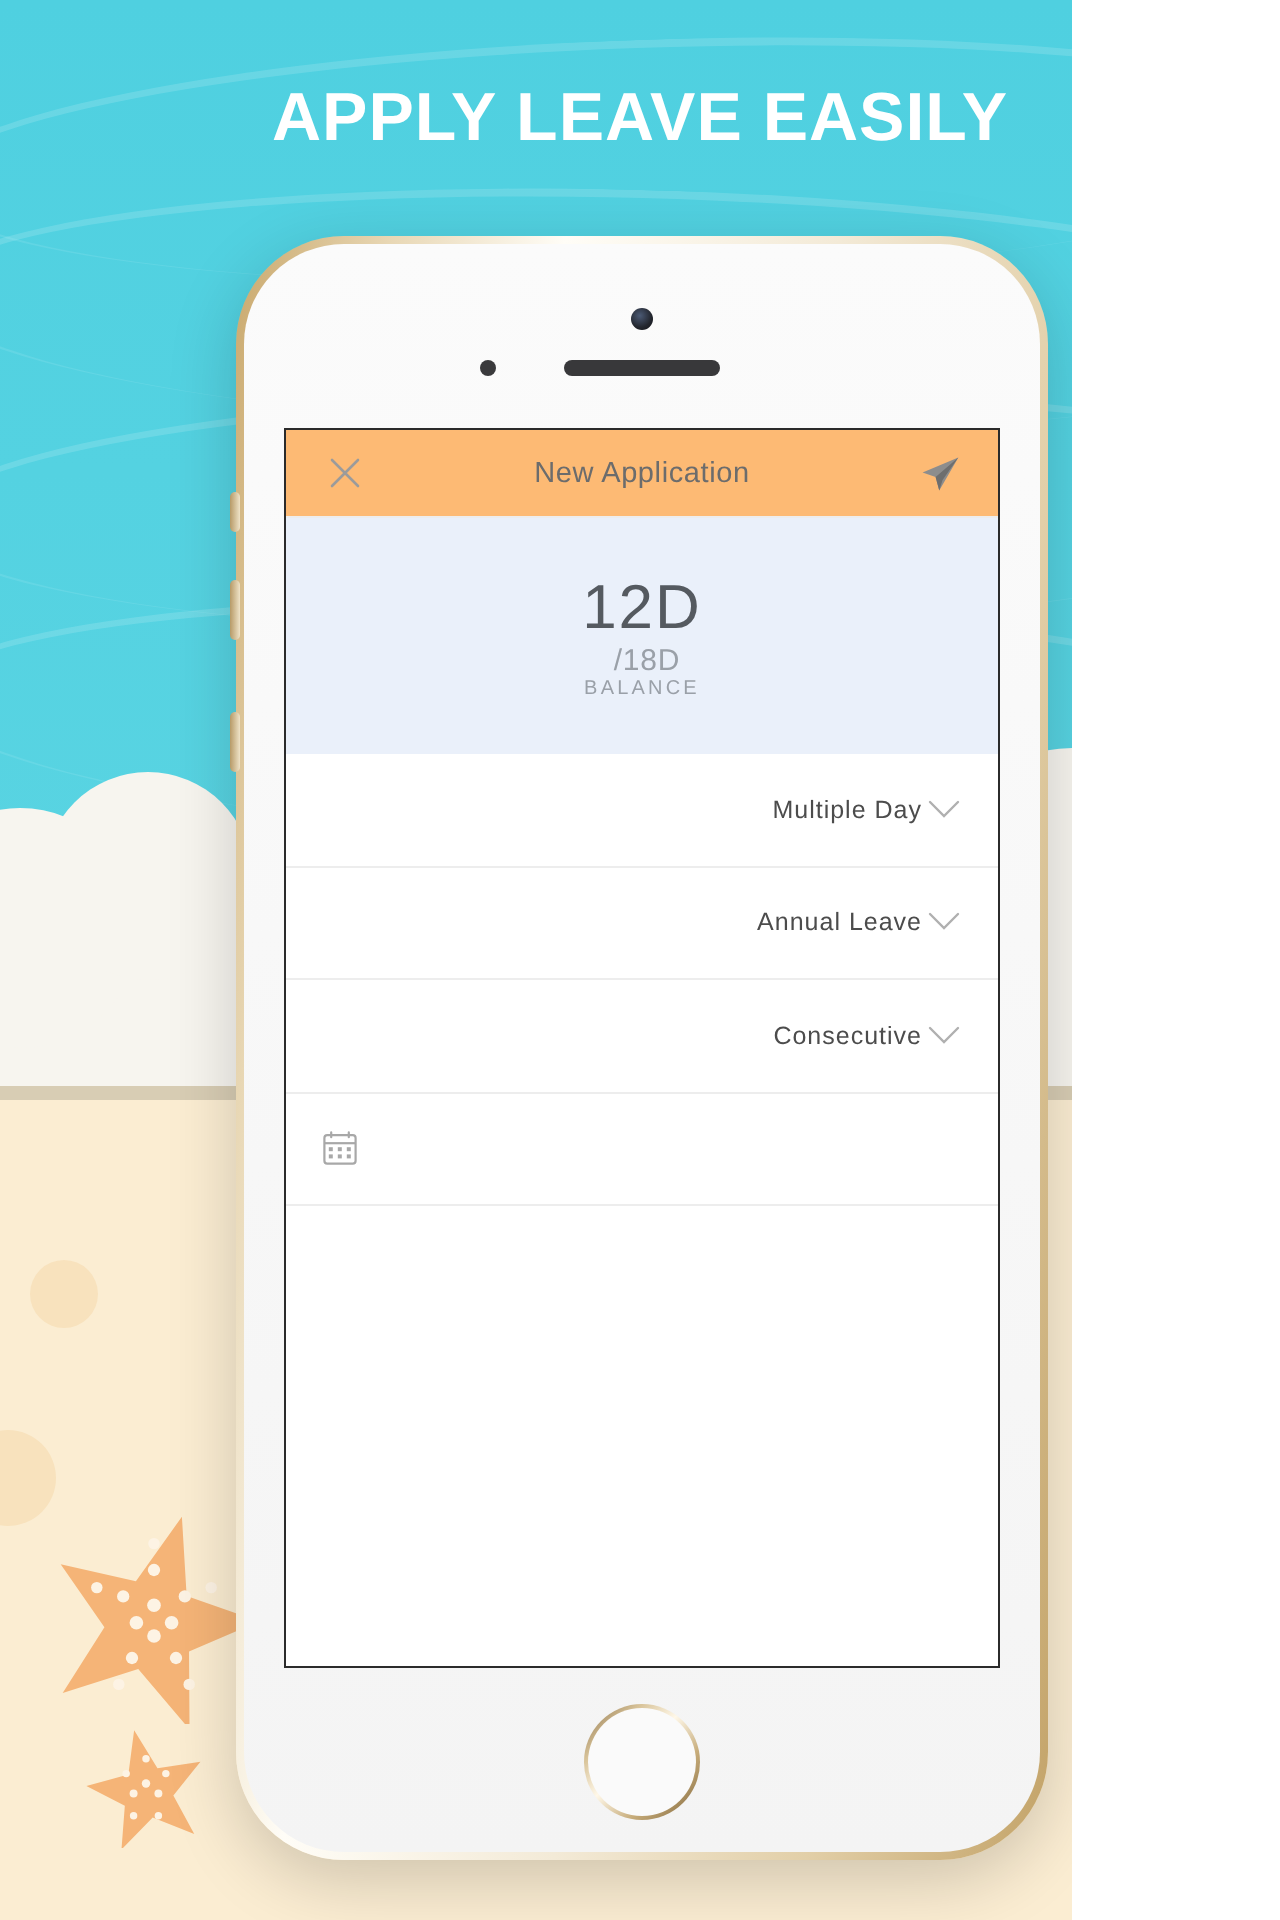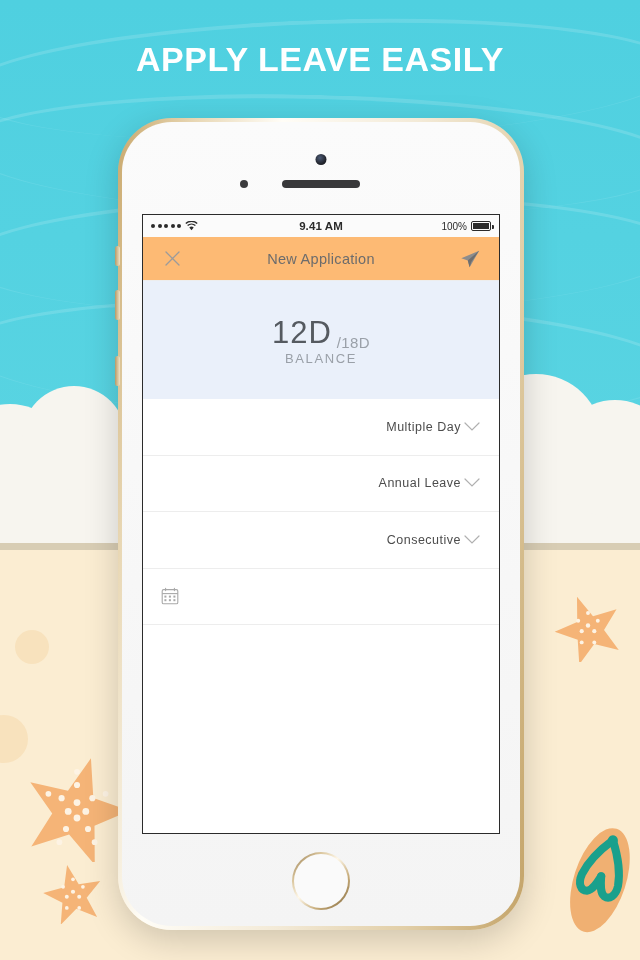--- a/index.html
+++ b/index.html
@@ -5,21 +5,21 @@
   * { box-sizing: border-box; margin: 0; padding: 0; }
   html, body {
     width: 640px; height: 960px;
     font-family: "Liberation Sans", sans-serif;
     overflow: hidden;
   }
 
   
   .scene {
     position: relative;
-    width: 640px; height: 960px;
+    width: 536px; height: 960px;
     background: #52cfdf;
     overflow: hidden;
   }
   .sky {
     position: absolute; left: 0; top: 0; width: 640px; height: 470px;
     background: linear-gradient(180deg, #4fd0e0 0%, #59d4e2 100%);
   }
   .sky-wave {
     position: absolute; left: -40px; width: 720px; height: 120px;
     border-radius: 50%;
@@ -172,30 +172,30 @@
     letter-spacing: .3px;
   }
   .nav-btn { width: 26px; height: 26px; display:flex; align-items:center; justify-content:center; }
 
   .balance {
     background: #eaf0fa;
     height: 118px;
     display: flex; flex-direction: column;
     align-items: center; justify-content: center;
   }
-  .balance-nums { display: flex; align-items: flex-end; }
+  .balance-nums { display: flex; align-items: center; flex-direction: column; }
   .bal-main {
     font-size: 31px; color: #555a60; letter-spacing: 1px;
   }
   .bal-sub {
     font-size: 15px; color: #9aa0a8; margin-left: 5px; letter-spacing: .4px;
   }
   .bal-label {
     margin-top: 0;
-    font-size: 13px; color: #9aa0a8;
+    font-size: 10px; color: #9aa0a8;
     letter-spacing: 1.6px;
   }
 
   .rows { background: #fff; }
   .row {
     height: 56.5px;
     display: flex; align-items: center;
     padding: 0 16px;
     border-bottom: 1px solid #ededed;
     background: #fff;
@@ -326,45 +326,20 @@
     <div class="vol-btn vol-up"></div>
     <div class="vol-btn vol-down"></div>
 
     <div class="phone-body">
       <div class="camera"></div>
       <div class="sensor"></div>
       <div class="speaker"></div>
 
       <div class="phone-screen">
 
-        <div class="statusbar">
-          <div class="sb-left">
-            <div class="dots">
-              <span class="dot"></span>
-                <span class="dot"></span>
-                <span class="dot"></span>
-              <span class="dot"></span>
-                <span class="dot"></span>
-            </div>
-            <span>
-              <svg width="13" height="10" viewBox="0 0 13 10">
-                <path d="M6.5 9.2 L4.3 6.4 A3.6 3.6 0 0 1 8.7 6.4 Z" fill="#2b2b2b"></path>
-                <path d="M2.6 4.6 A5.8 5.8 0 0 1 10.4 4.6" stroke="#2b2b2b" stroke-width="1.3" fill="none"></path>
-                <path d="M0.8 2.4 A8.6 8.6 0 0 1 12.2 2.4" stroke="#2b2b2b" stroke-width="1.3" fill="none"></path>
-              </svg>
-            </span>
-          </div>
-          <div class="sb-center">9.41 AM</div>
-          <div class="sb-right">
-            <span>100%</span>
-            <span class="battery">
-                <i></i>
-              </span>
-          </div>
-        </div>
 
         <div class="navbar">
           <div class="nav-btn">
             <span>
               <svg width="17" height="17" viewBox="0 0 17 17">
                 <path d="M2 2 L15 15 M15 2 L2 15" stroke="#9b9b9b" stroke-width="1.3" stroke-linecap="round"></path>
               </svg>
             </span>
           </div>
           <div class="nav-title">New Application</div>

